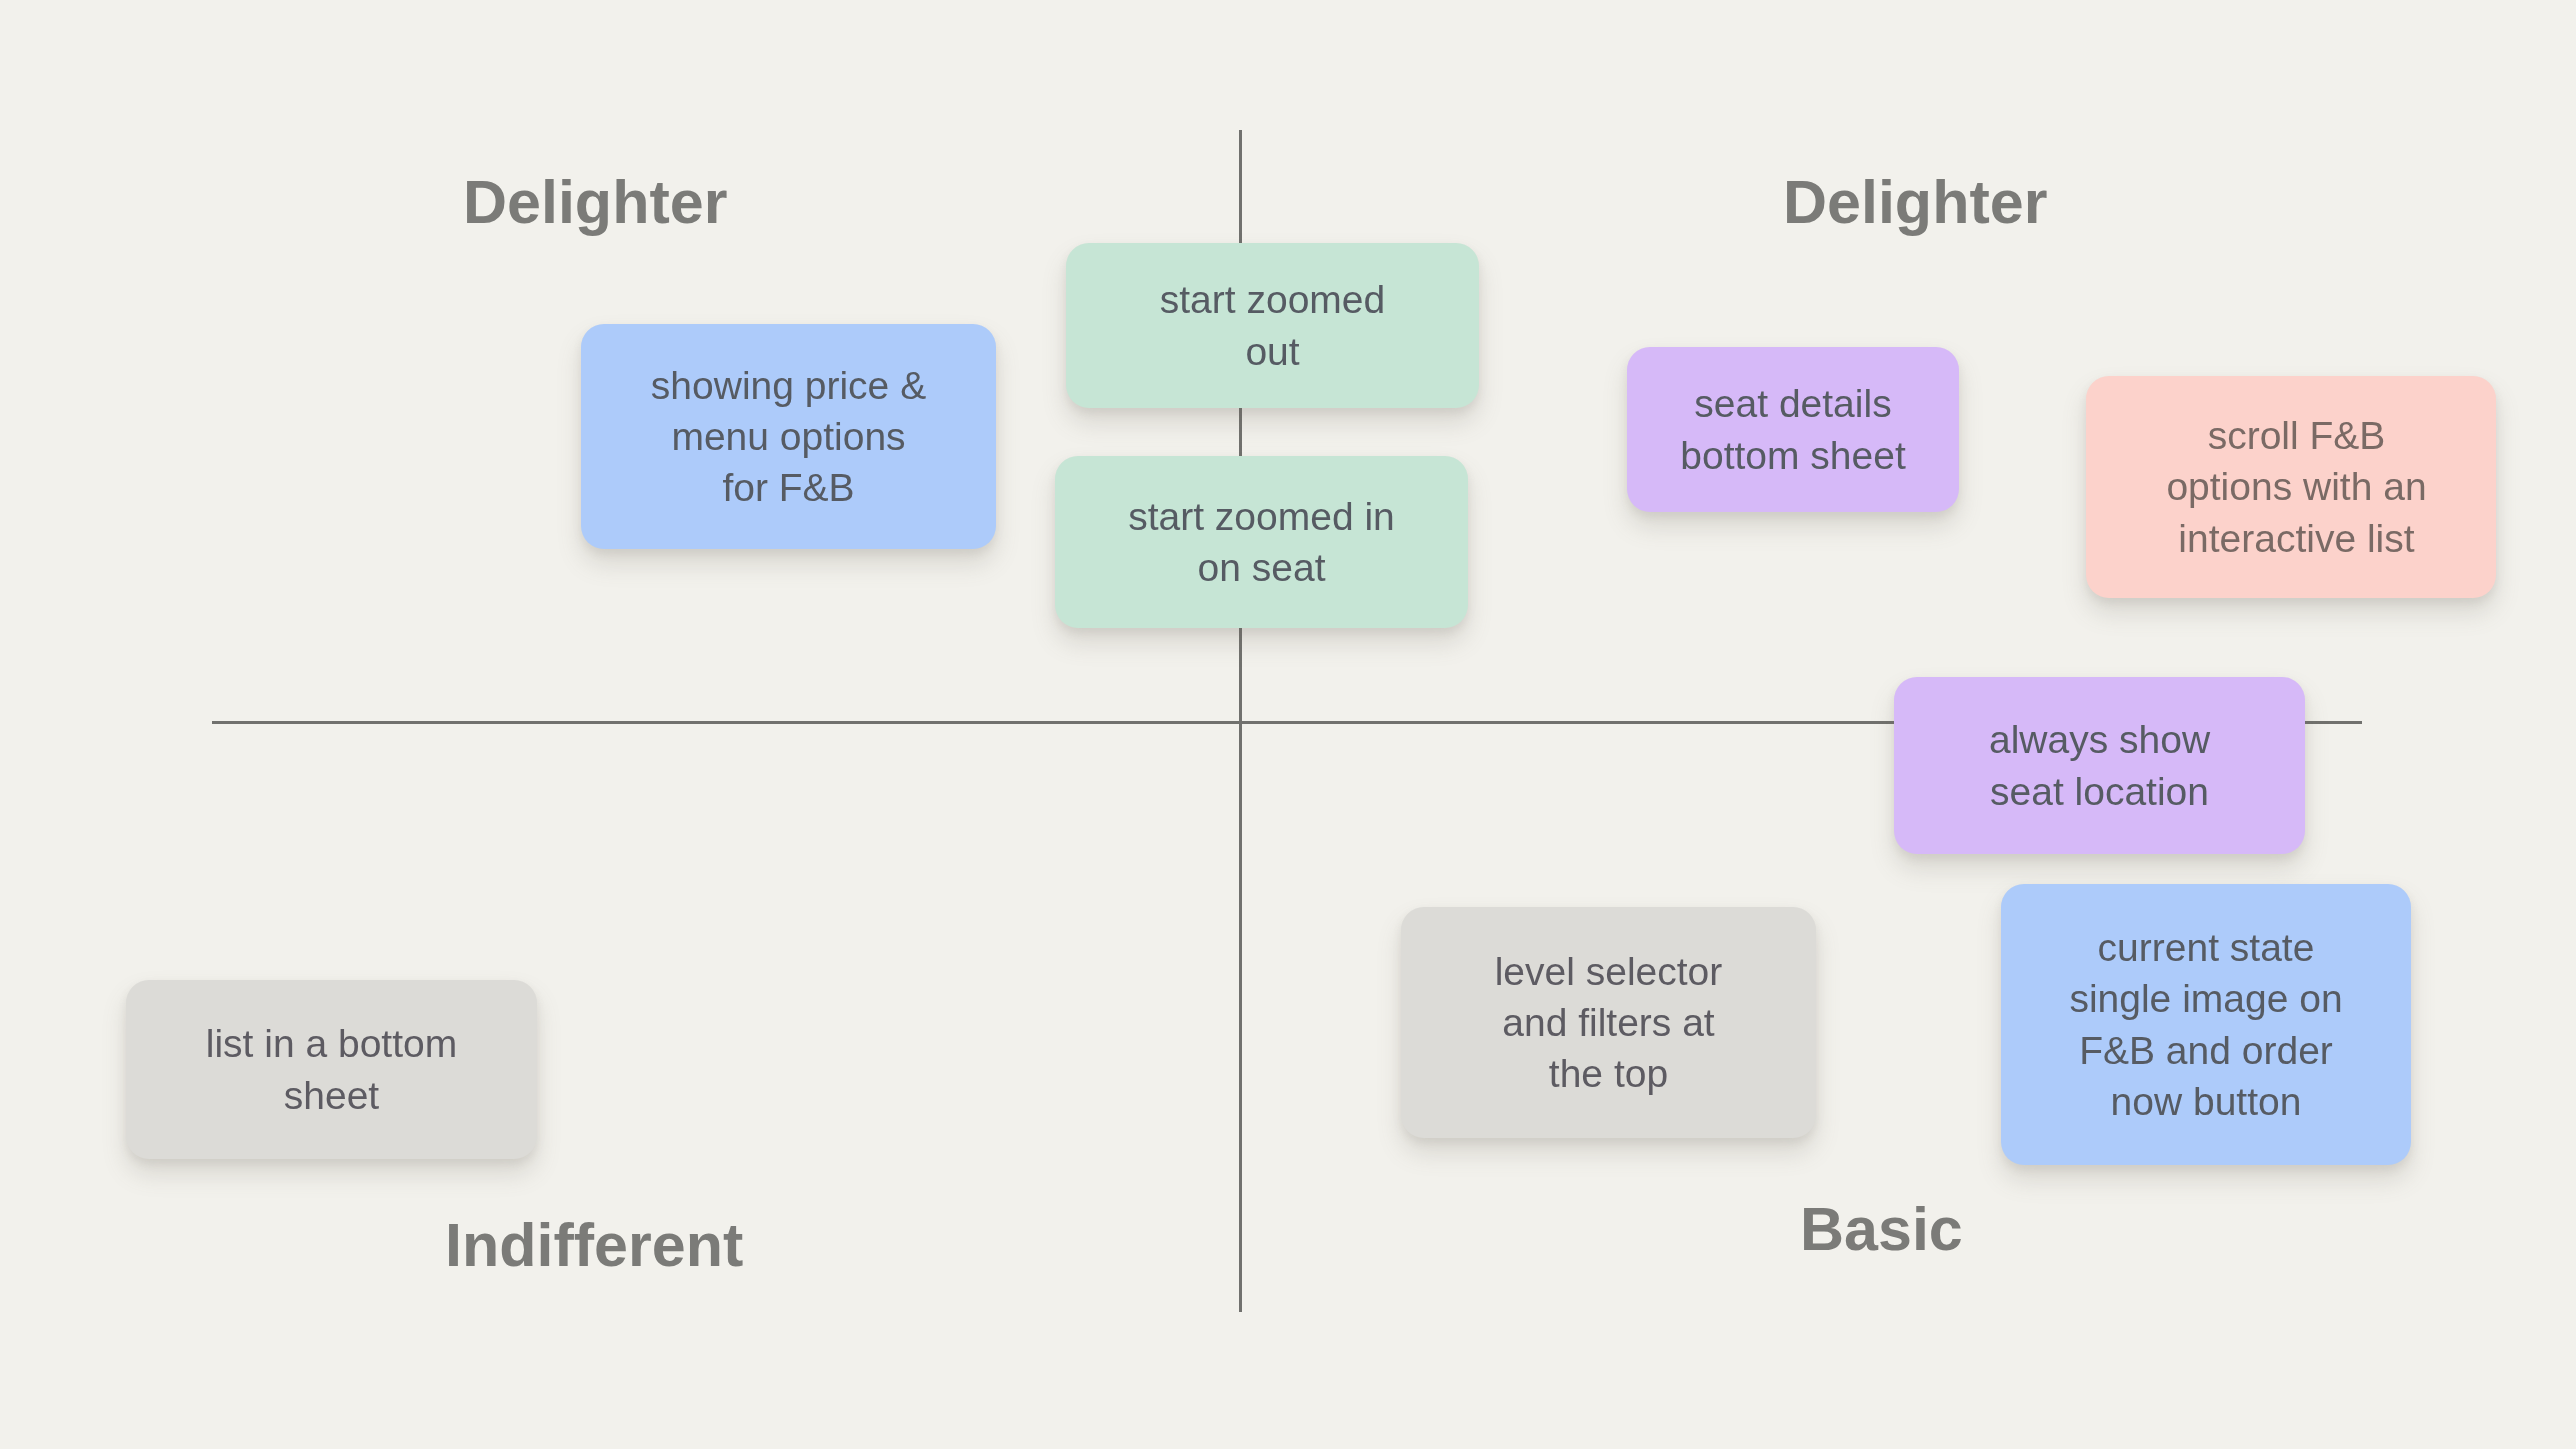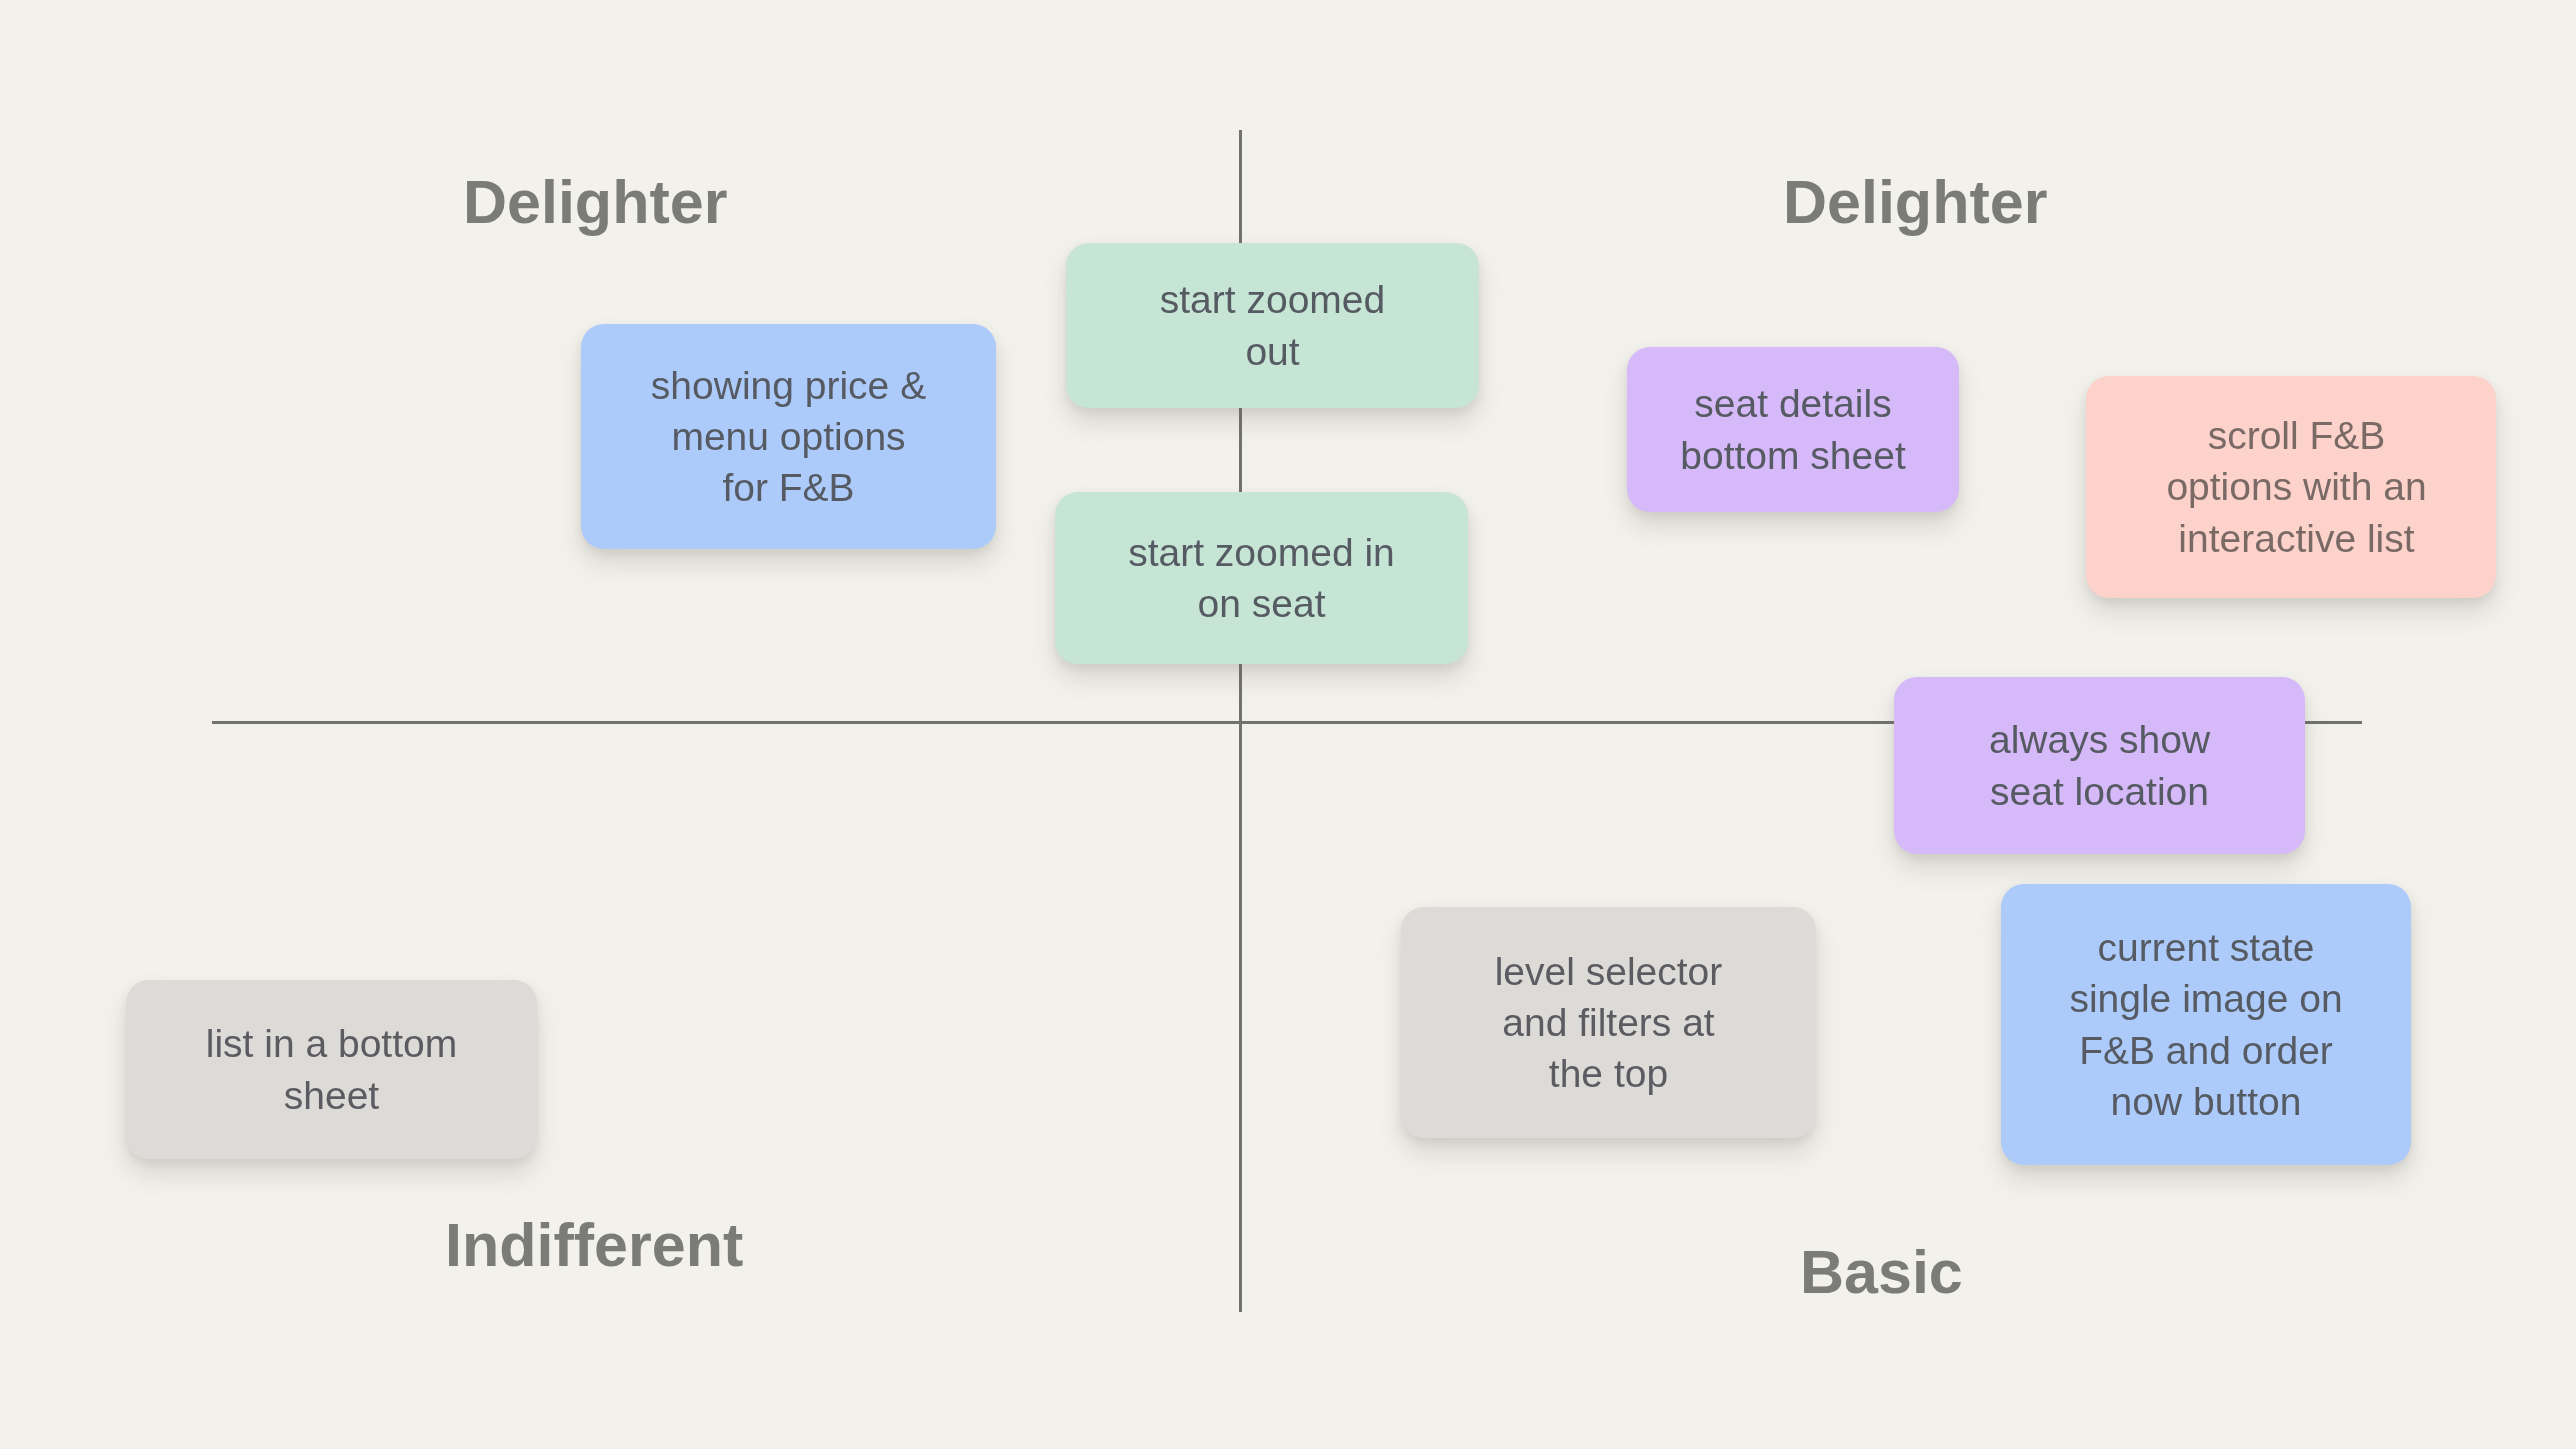--- a/index.html
+++ b/index.html
@@ -31,21 +31,21 @@
     font-size: 61px;
     font-weight: 700;
     line-height: 1;
     color: #7b7b78;
     letter-spacing: 0px;
     white-space: nowrap;
   }
   .quadrant-label--tl { left: 463px;  top: 172px;  }
   .quadrant-label--tr { left: 1783px; top: 172px;  }
   .quadrant-label--bl { left: 445px;  top: 1215px; }
-  .quadrant-label--br { left: 1800px; top: 1242px; }
+  .quadrant-label--br { left: 1800px; top: 1199px; }
 
   
   .note {
     position: absolute;
     z-index: 2;
     border-radius: 23px;
     display: flex;
     align-items: center;
     justify-content: center;
     text-align: center;
@@ -83,21 +83,21 @@
   <div class="quadrant-label quadrant-label--tl">Delighter</div>
   <div class="quadrant-label quadrant-label--tr">Delighter</div>
   <div class="quadrant-label quadrant-label--bl">Indifferent</div>
   <div class="quadrant-label quadrant-label--br">Basic</div>
 
   <div class="note note--green note--green-1" style="background: rgb(198, 229, 213);">
     <span class="note-label">start zoomed
 out</span>
   </div>
 
-  <div class="note note--green note--green-2" style="background: rgb(198, 229, 213); margin-top: 36px;">
+  <div class="note note--green note--green-2" style="background: rgb(198, 229, 213);">
     <span class="note-label">start zoomed in
 on seat</span>
   </div>
 
   <div class="note note--blue note--blue-1" style="background: rgb(173, 203, 250);">
     <span class="note-label">showing price &amp;
 menu options
 for F&amp;B</span>
   </div>
 

